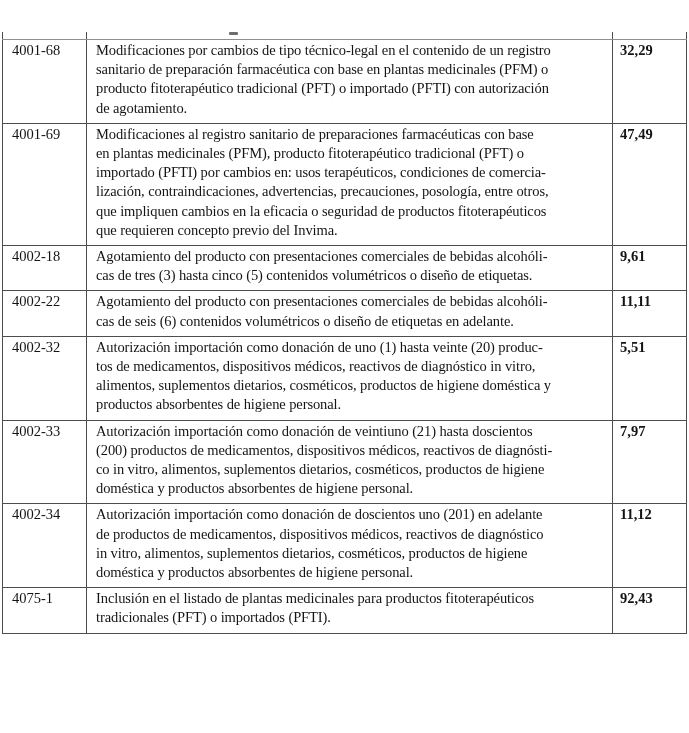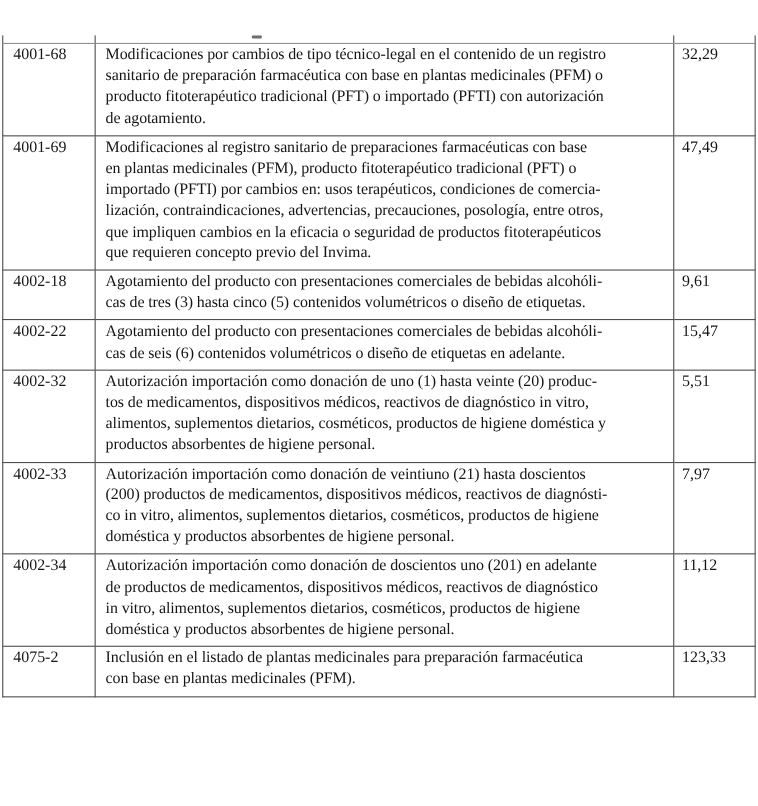--- a/index.html
+++ b/index.html
@@ -40,20 +40,21 @@
     white-space: nowrap;
   }
   td.desc {
     padding: 1px 6px 5px 9px;
     white-space: pre;
     letter-spacing: -0.1px;
   }
   td.val {
     padding: 1px 4px 5px 7px;
     white-space: nowrap;
+    font-weight: bold;
   }
   tr.partial td {
     height: 7px;
     border-top: none;
     border-bottom: 1px solid #8f8f8f;
     padding: 0;
   }
   .clip-fragment {
     position: absolute;
     left: 229px;
@@ -108,21 +109,21 @@
         <td class="code">4002-18</td>
         <td class="desc">Agotamiento del producto con presentaciones comerciales de bebidas alcohóli-
 cas de tres (3) hasta cinco (5) contenidos volumétricos o diseño de etiquetas.</td>
         <td class="val">9,61</td>
       </tr>
 
       <tr>
         <td class="code">4002-22</td>
         <td class="desc">Agotamiento del producto con presentaciones comerciales de bebidas alcohóli-
 cas de seis (6) contenidos volumétricos o diseño de etiquetas en adelante.</td>
-        <td class="val">15,47</td>
+        <td class="val">11,11</td>
       </tr>
 
       <tr>
         <td class="code">4002-32</td>
         <td class="desc">Autorización importación como donación de uno (1) hasta veinte (20) produc-
 tos de medicamentos, dispositivos médicos, reactivos de diagnóstico in vitro,
 alimentos, suplementos dietarios, cosméticos, productos de higiene doméstica y
 productos absorbentes de higiene personal.</td>
         <td class="val">5,51</td>
       </tr>
@@ -139,22 +140,22 @@
       <tr>
         <td class="code">4002-34</td>
         <td class="desc">Autorización importación como donación de doscientos uno (201) en adelante
 de productos de medicamentos, dispositivos médicos, reactivos de diagnóstico
 in vitro, alimentos, suplementos dietarios, cosméticos, productos de higiene
 doméstica y productos absorbentes de higiene personal.</td>
         <td class="val">11,12</td>
       </tr>
 
 
+      <tr>
+        <td class="code">4075-1</td>
+        <td class="desc">Inclusión en el listado de plantas medicinales para productos fitoterapéuticos
+tradicionales (PFT) o importados (PFTI).</td>
+        <td class="val">92,43</td>
+      </tr>
 
-      <tr>
-        <td class="code">4075-2</td>
-        <td class="desc">Inclusión en el listado de plantas medicinales para preparación farmacéutica
-con base en plantas medicinales (PFM).</td>
-        <td class="val">123,33</td>
-      </tr>
     </tbody>
   </table>
 </div>
 
 </body></html>

